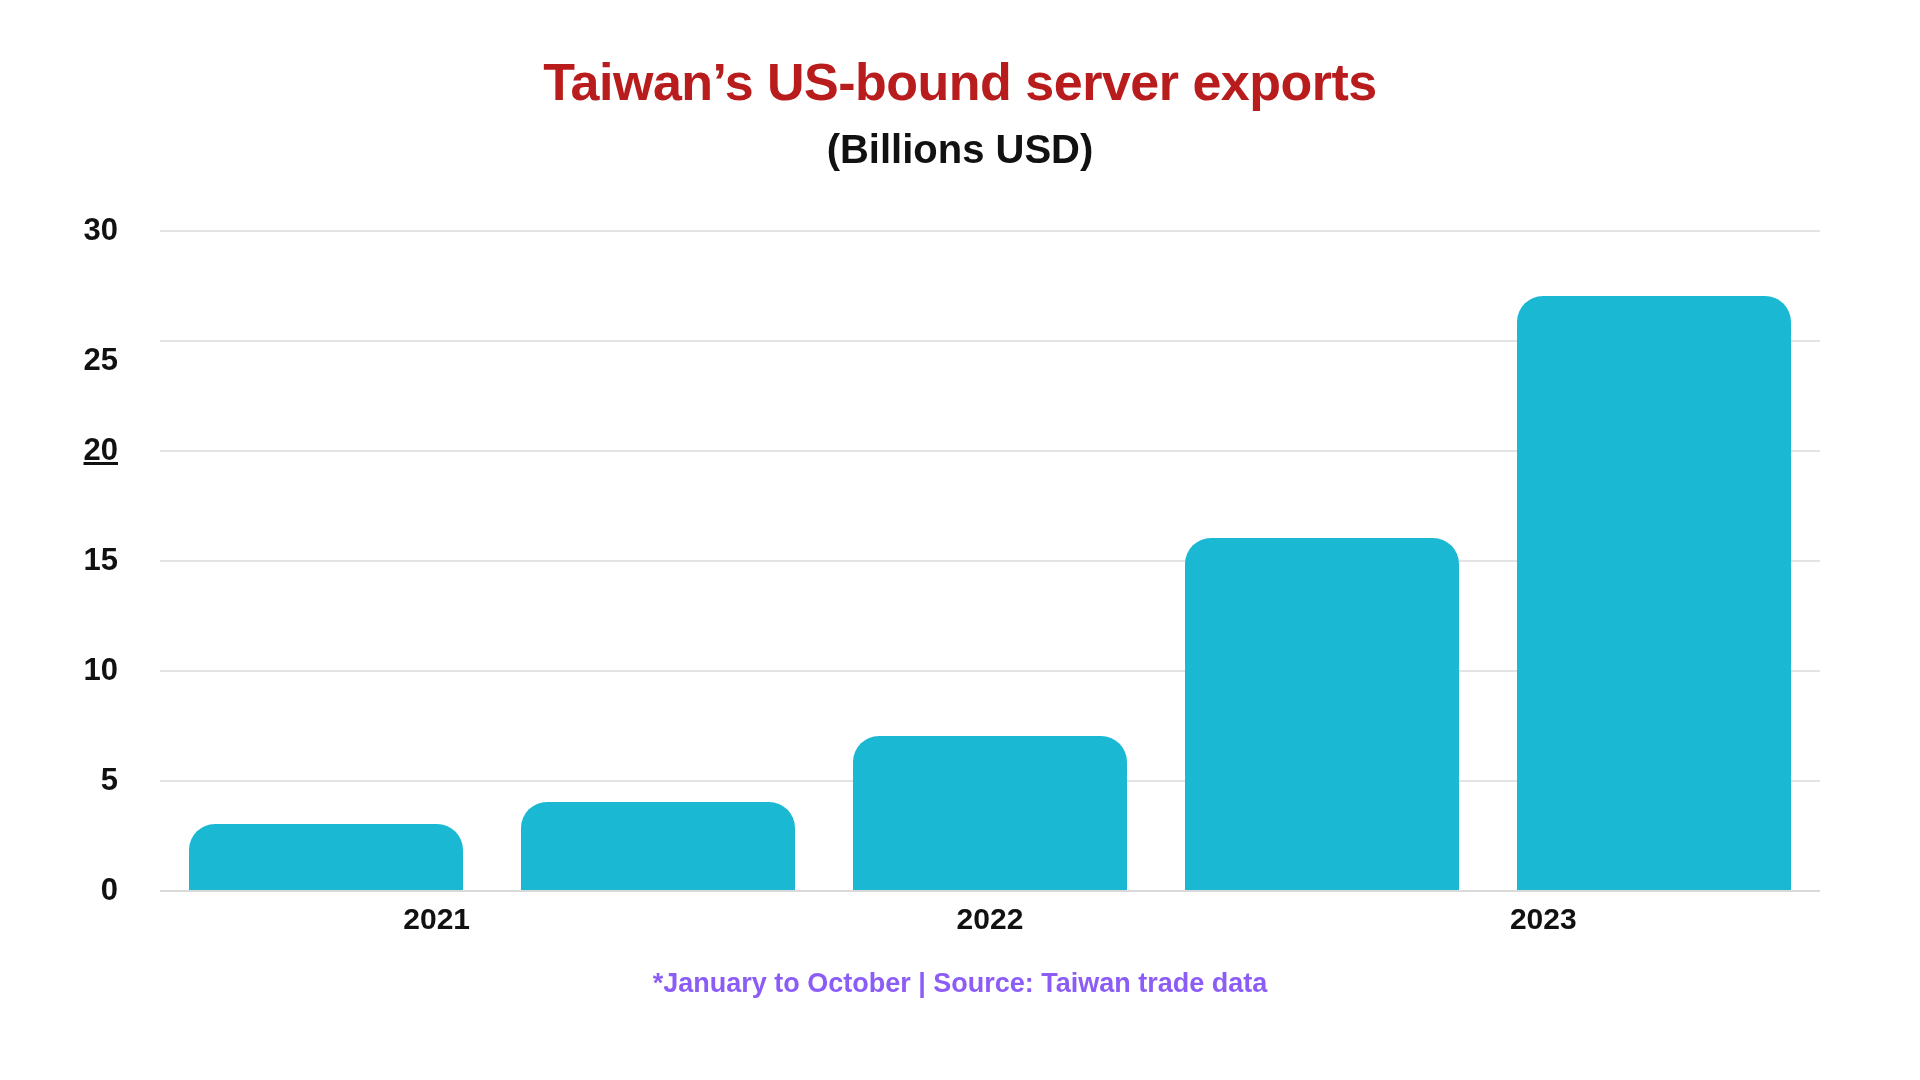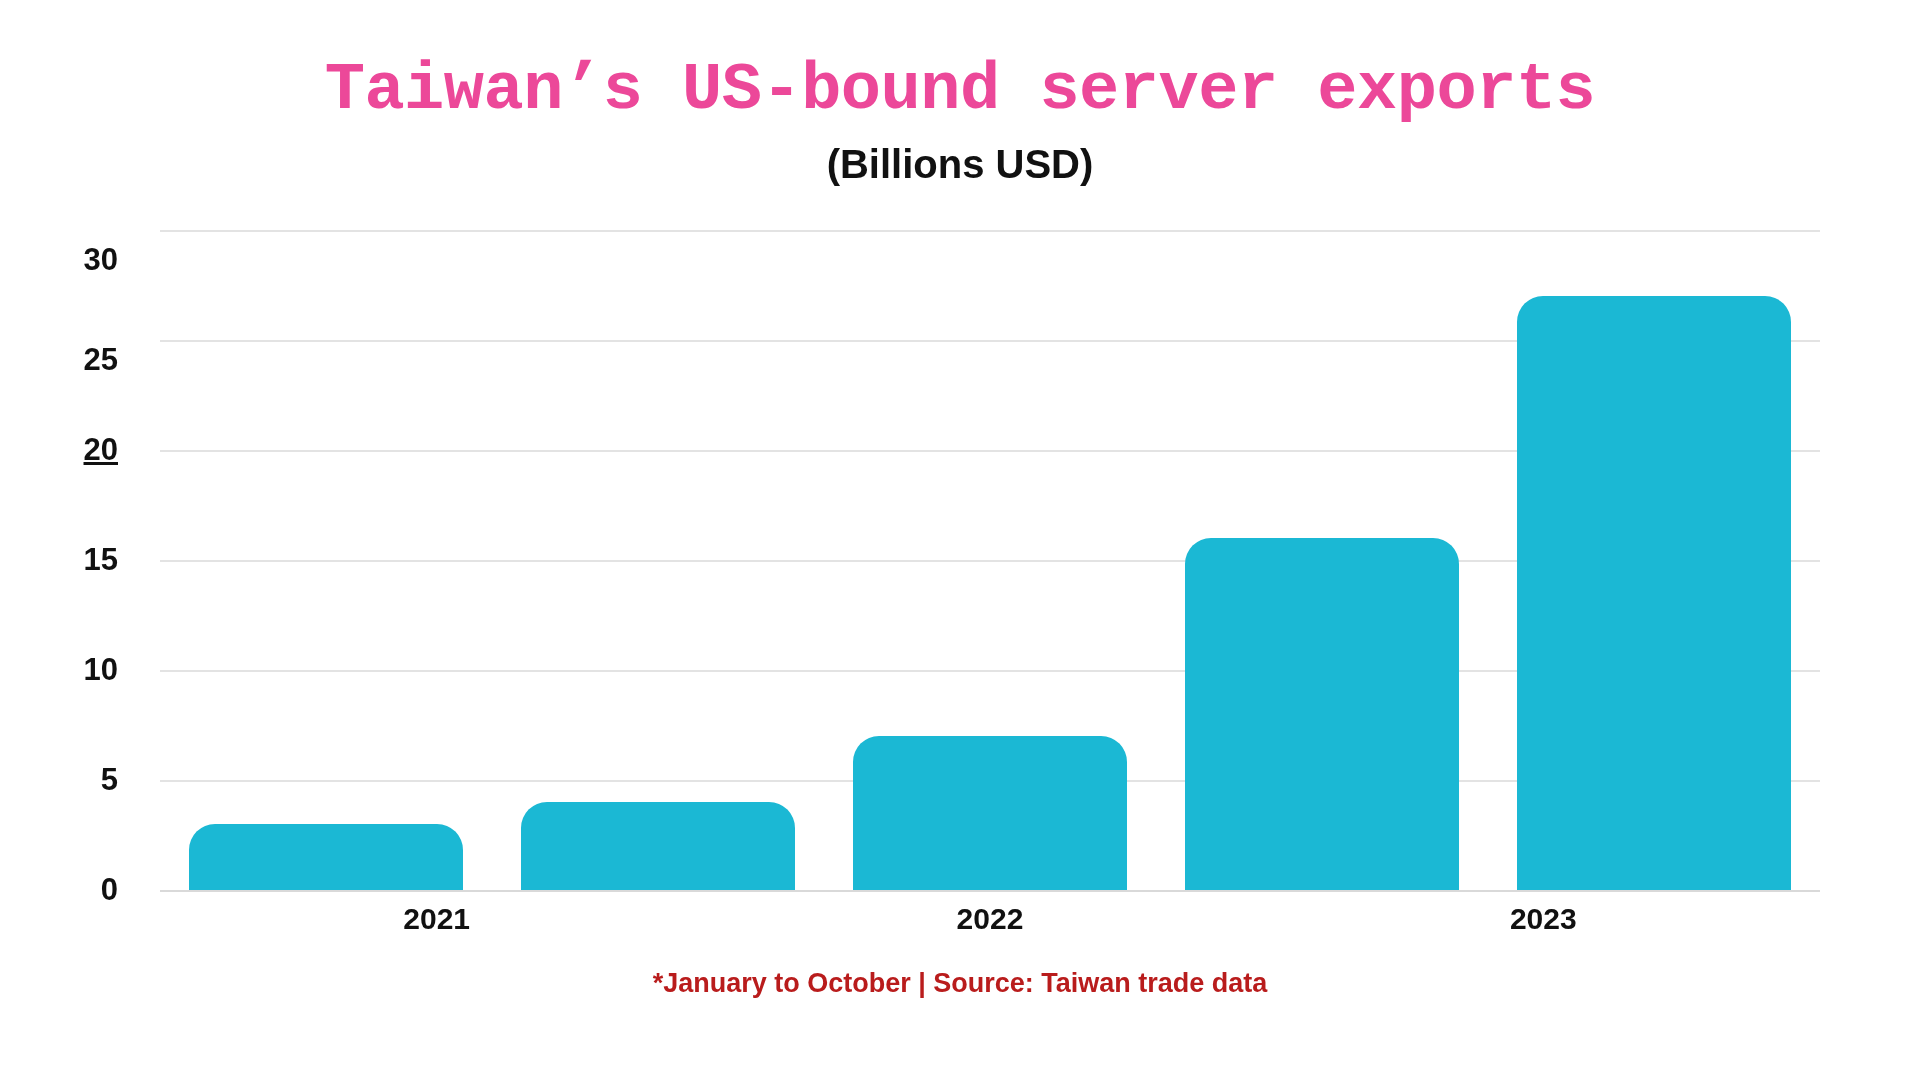--- a/index.html
+++ b/index.html
@@ -20,27 +20,26 @@
 
   
   .title-block {
     position: absolute;
     top: 55px;
     left: 0;
     width: 1920px;
     text-align: center;
   }
   .chart-title {
-    font-size: 67px;
-    font-weight: 700;
-    color: #ec4899;
+    font-size: 52px;
+    font-weight: 700;
+    color: #b91c1c;
     letter-spacing: -0.5px;
     line-height: 1.05;
     white-space: nowrap;
-    font-family: Liberation Mono, monospace;
   }
   .chart-subtitle {
     margin-top: 18px;
     font-size: 40px;
     font-weight: 700;
     color: #111111;
     letter-spacing: 0px;
     line-height: 1.05;
     white-space: nowrap;
   }
@@ -135,21 +134,21 @@
 
   
   .footnote {
     position: absolute;
     top: 968px;
     left: 0;
     width: 1920px;
     text-align: center;
     font-size: 27px;
     font-weight: 700;
-    color: #b91c1c;
+    color: #8b5cf6;
     white-space: nowrap;
   }
 </style>
 </head>
 <body>
 
 <div class="page">
 
   <div class="title-block">
     <div class="chart-title">Taiwan’s US-bound server exports</div>
@@ -158,21 +157,21 @@
 
   <div class="plot-wrap">
 
     <div class="y-axis" id="y-axis">
         <div class="y-tick" style="top: 660px;">0</div>
         <div class="y-tick" style="top: 550px;">5</div>
         <div class="y-tick" style="top: 440px;">10</div>
         <div class="y-tick" style="top: 330px;">15</div>
         <div class="y-tick" style="top: 220px; text-decoration: underline;">20</div>
         <div class="y-tick" style="top: 110px; margin-top: 20px;">25</div>
-        <div class="y-tick" style="top: 0px; margin-top: 30px;">30</div>
+        <div class="y-tick" style="top: 0px;">30</div>
       </div>
 
     <div class="grid-area" id="grid-area">
         <div class="grid-line baseline" style="top: 660px; background: rgb(217, 217, 217);"></div>
         <div class="grid-line" style="top: 550px; background: rgb(227, 227, 227);"></div>
         <div class="grid-line" style="top: 440px; background: rgb(227, 227, 227);"></div>
         <div class="grid-line" style="top: 330px; background: rgb(227, 227, 227);"></div>
         <div class="grid-line" style="top: 220px; background: rgb(227, 227, 227);"></div>
         <div class="grid-line" style="top: 110px; background: rgb(227, 227, 227);"></div>
         <div class="grid-line" style="top: 0px; background: rgb(227, 227, 227);"></div>

